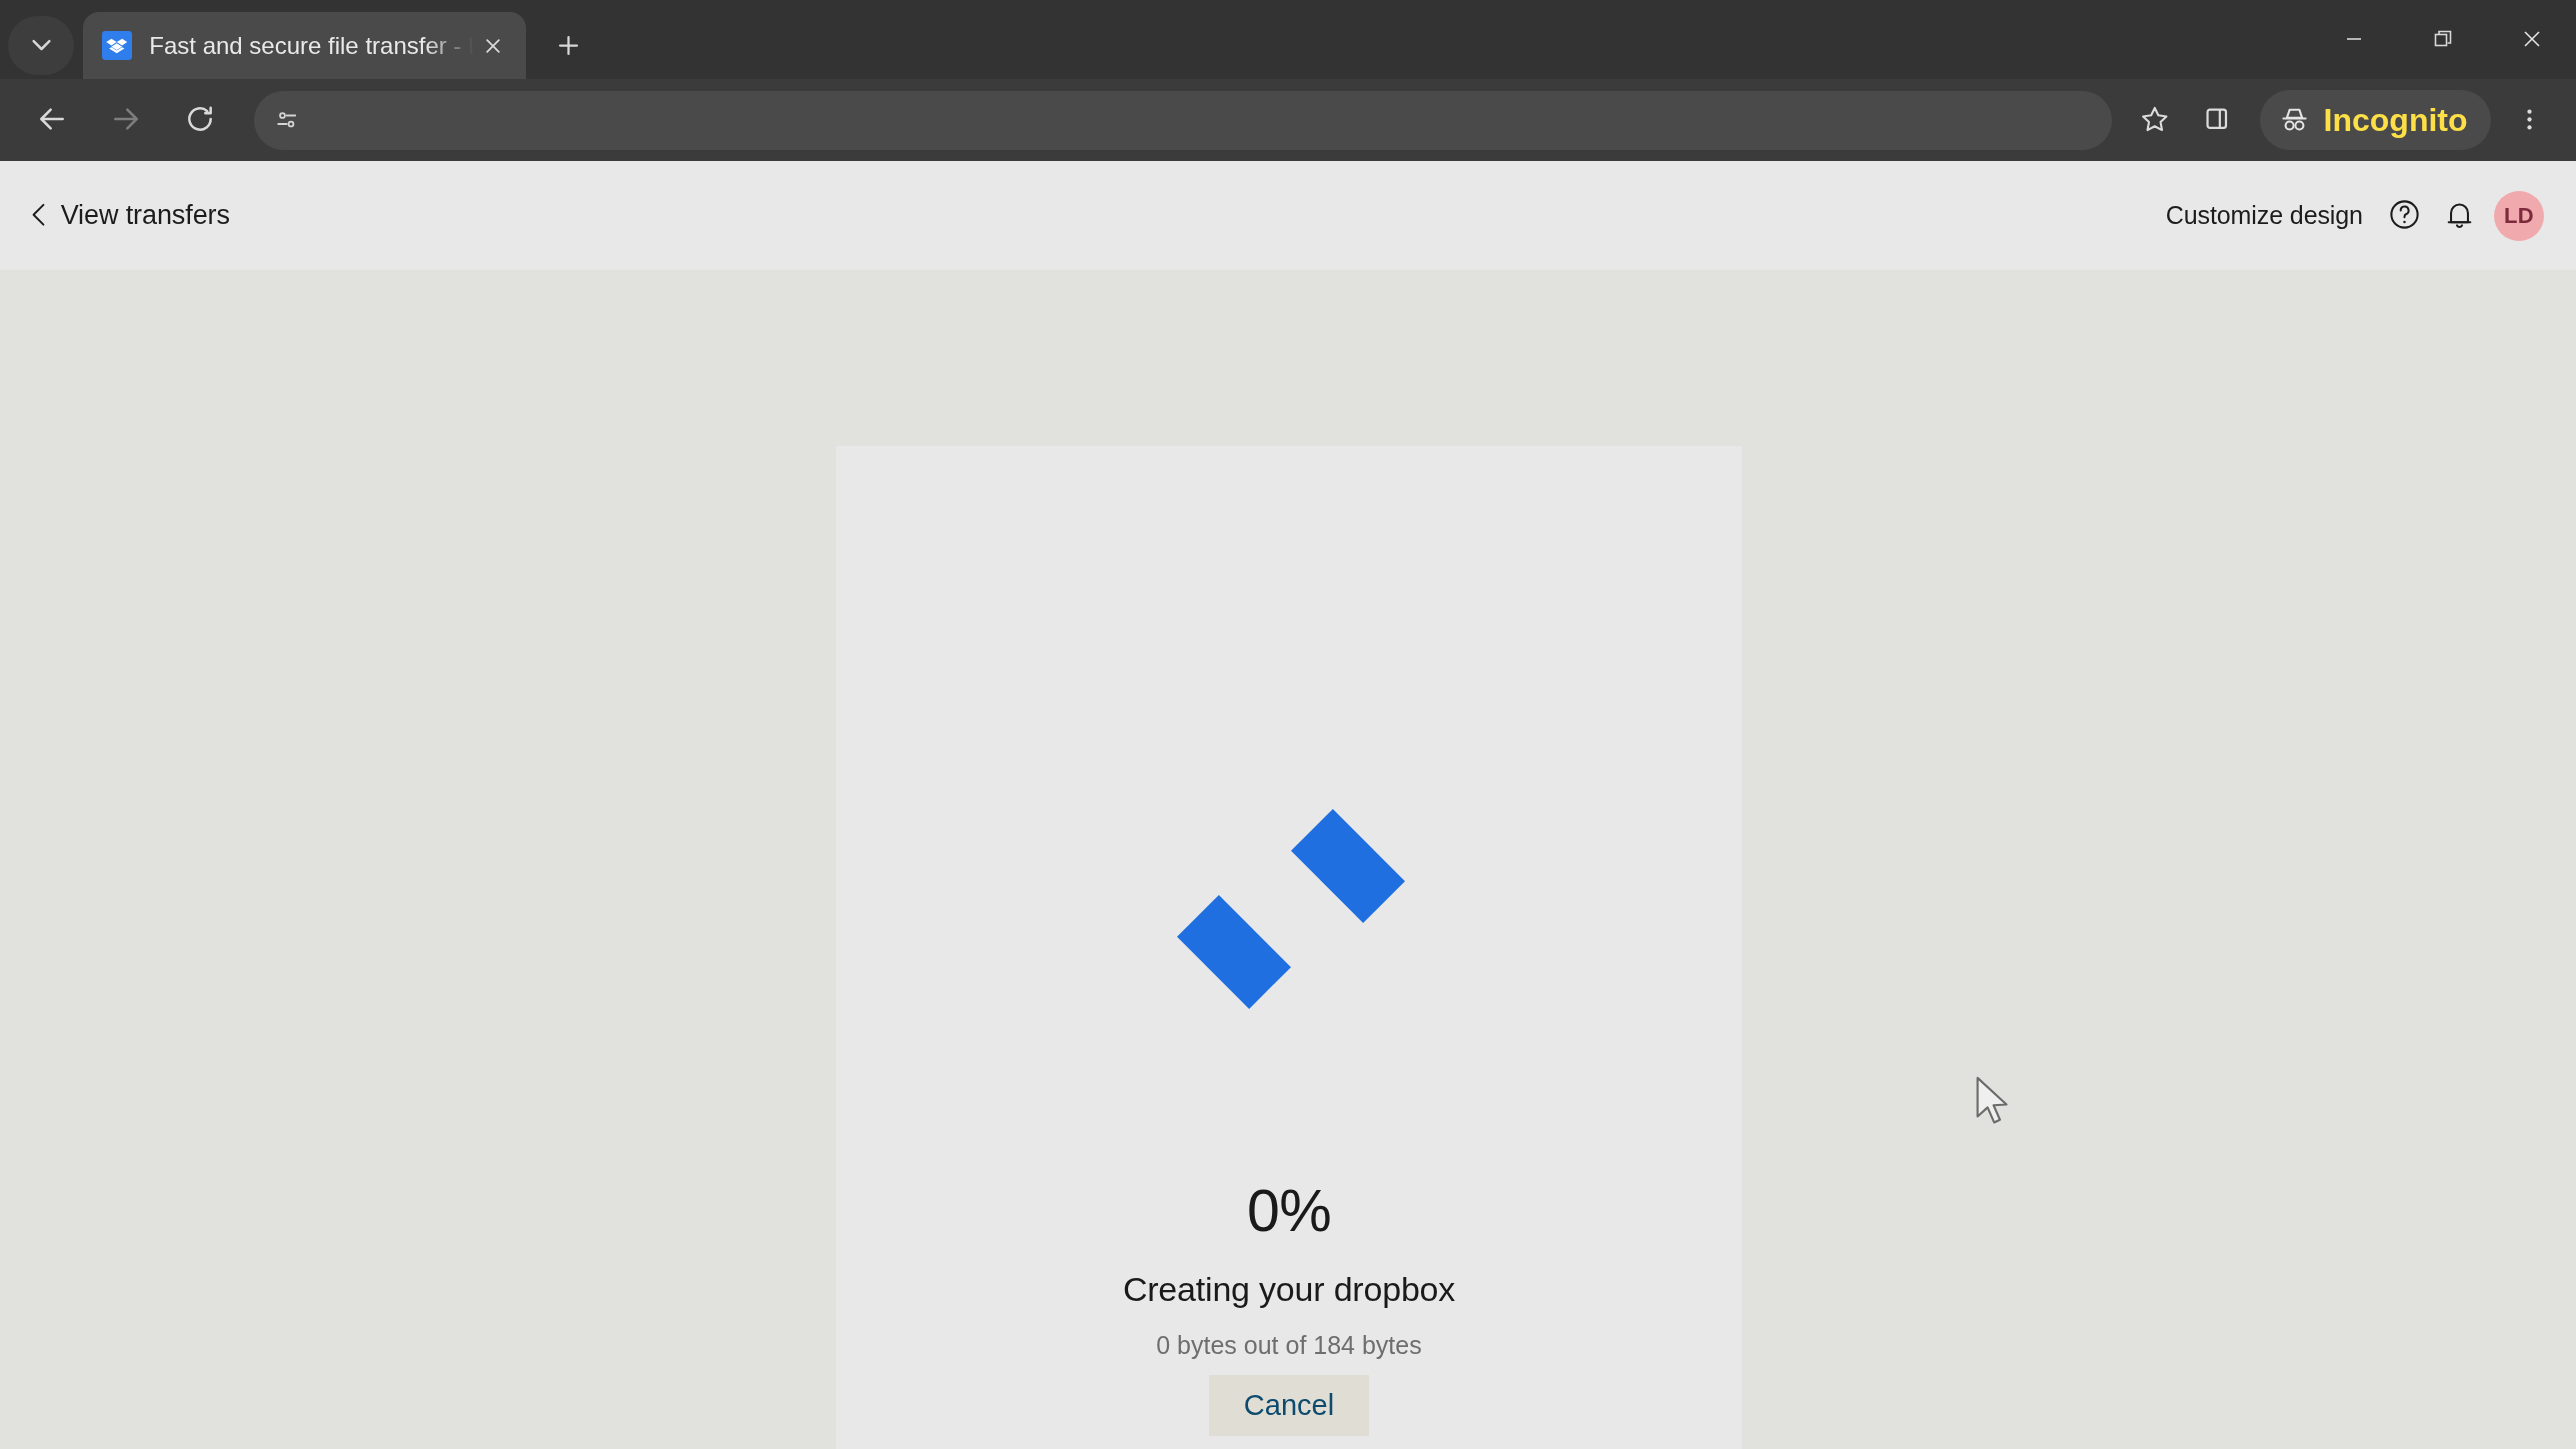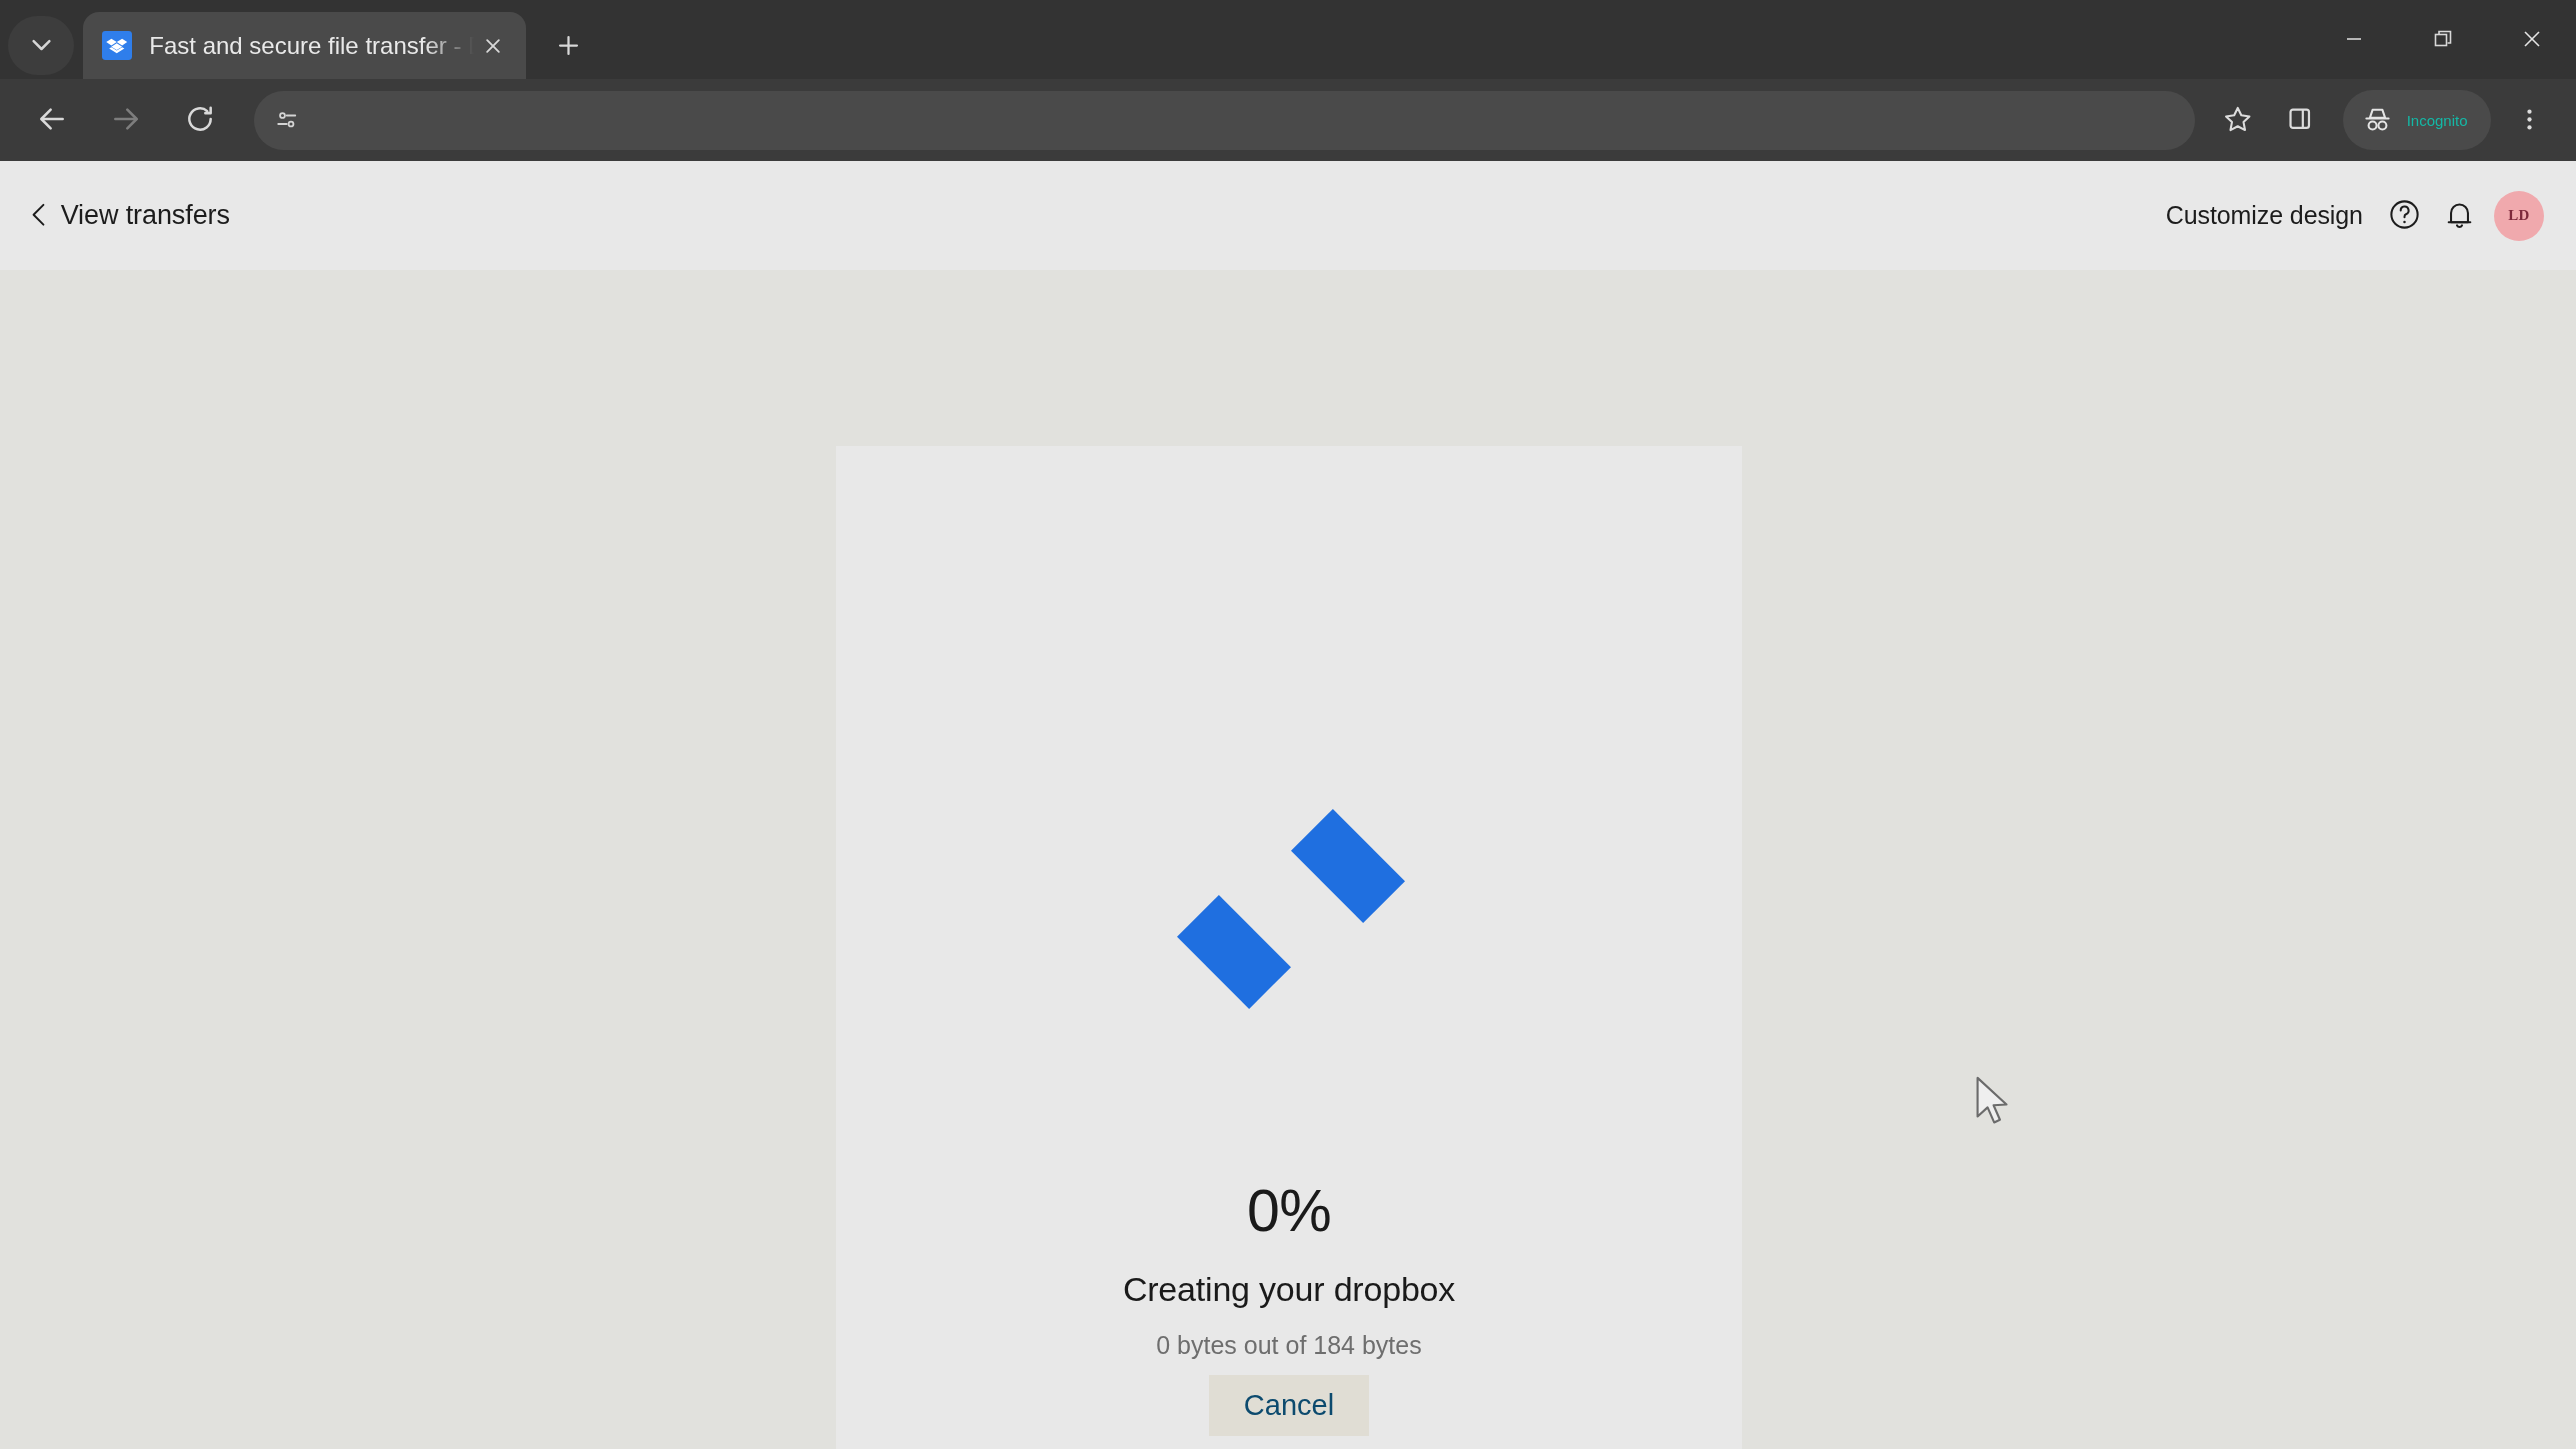--- a/index.html
+++ b/index.html
@@ -146,21 +146,21 @@
   .incognito-pill {
     height: 60px;
     background: #4a4a4a;
     border-radius: 30px;
     display: flex; align-items: center;
     padding: 0 23px 0 19px;
     margin-left: 12px;
     flex: none;
   }
   .incognito-pill svg { width: 31px; height: 31px; margin-right: 13.4px; }
-  .incognito-label { color: #14b8a6; font-size: 15px; white-space: nowrap; }
+  .incognito-label { color: #fde047; font-size: 32px; white-space: nowrap; font-weight: bold; }
 
   .menu-btn {
     width: 64px; height: 64px;
     display: flex; align-items: center; justify-content: center;
     flex: none;
     margin-left: 6.7px;
   }
   .menu-btn svg { width: 27px; height: 27px; }
 
   
@@ -208,26 +208,25 @@
     width: 46px; height: 46px;
     display: flex; align-items: center; justify-content: center;
     border-radius: 50%;
   }
   .hdr-icon-btn svg { width: 35px; height: 35px; }
   .avatar {
     width: 50px; height: 50px;
     border-radius: 50%;
     background: #f0a9ad;
     display: flex; align-items: center; justify-content: center;
-    font-size: 15px;
+    font-size: 22px;
     font-weight: 700;
     color: #7d2a3c;
     letter-spacing: 0.3px;
     margin-left: 2.7px;
-    font-family: Liberation Serif, serif;
   }
 
   
   .card {
     position: absolute;
     left: 836px;
     top: 285px;
     width: 906px;
     height: 1147px;
     background: #e8e8e8;

